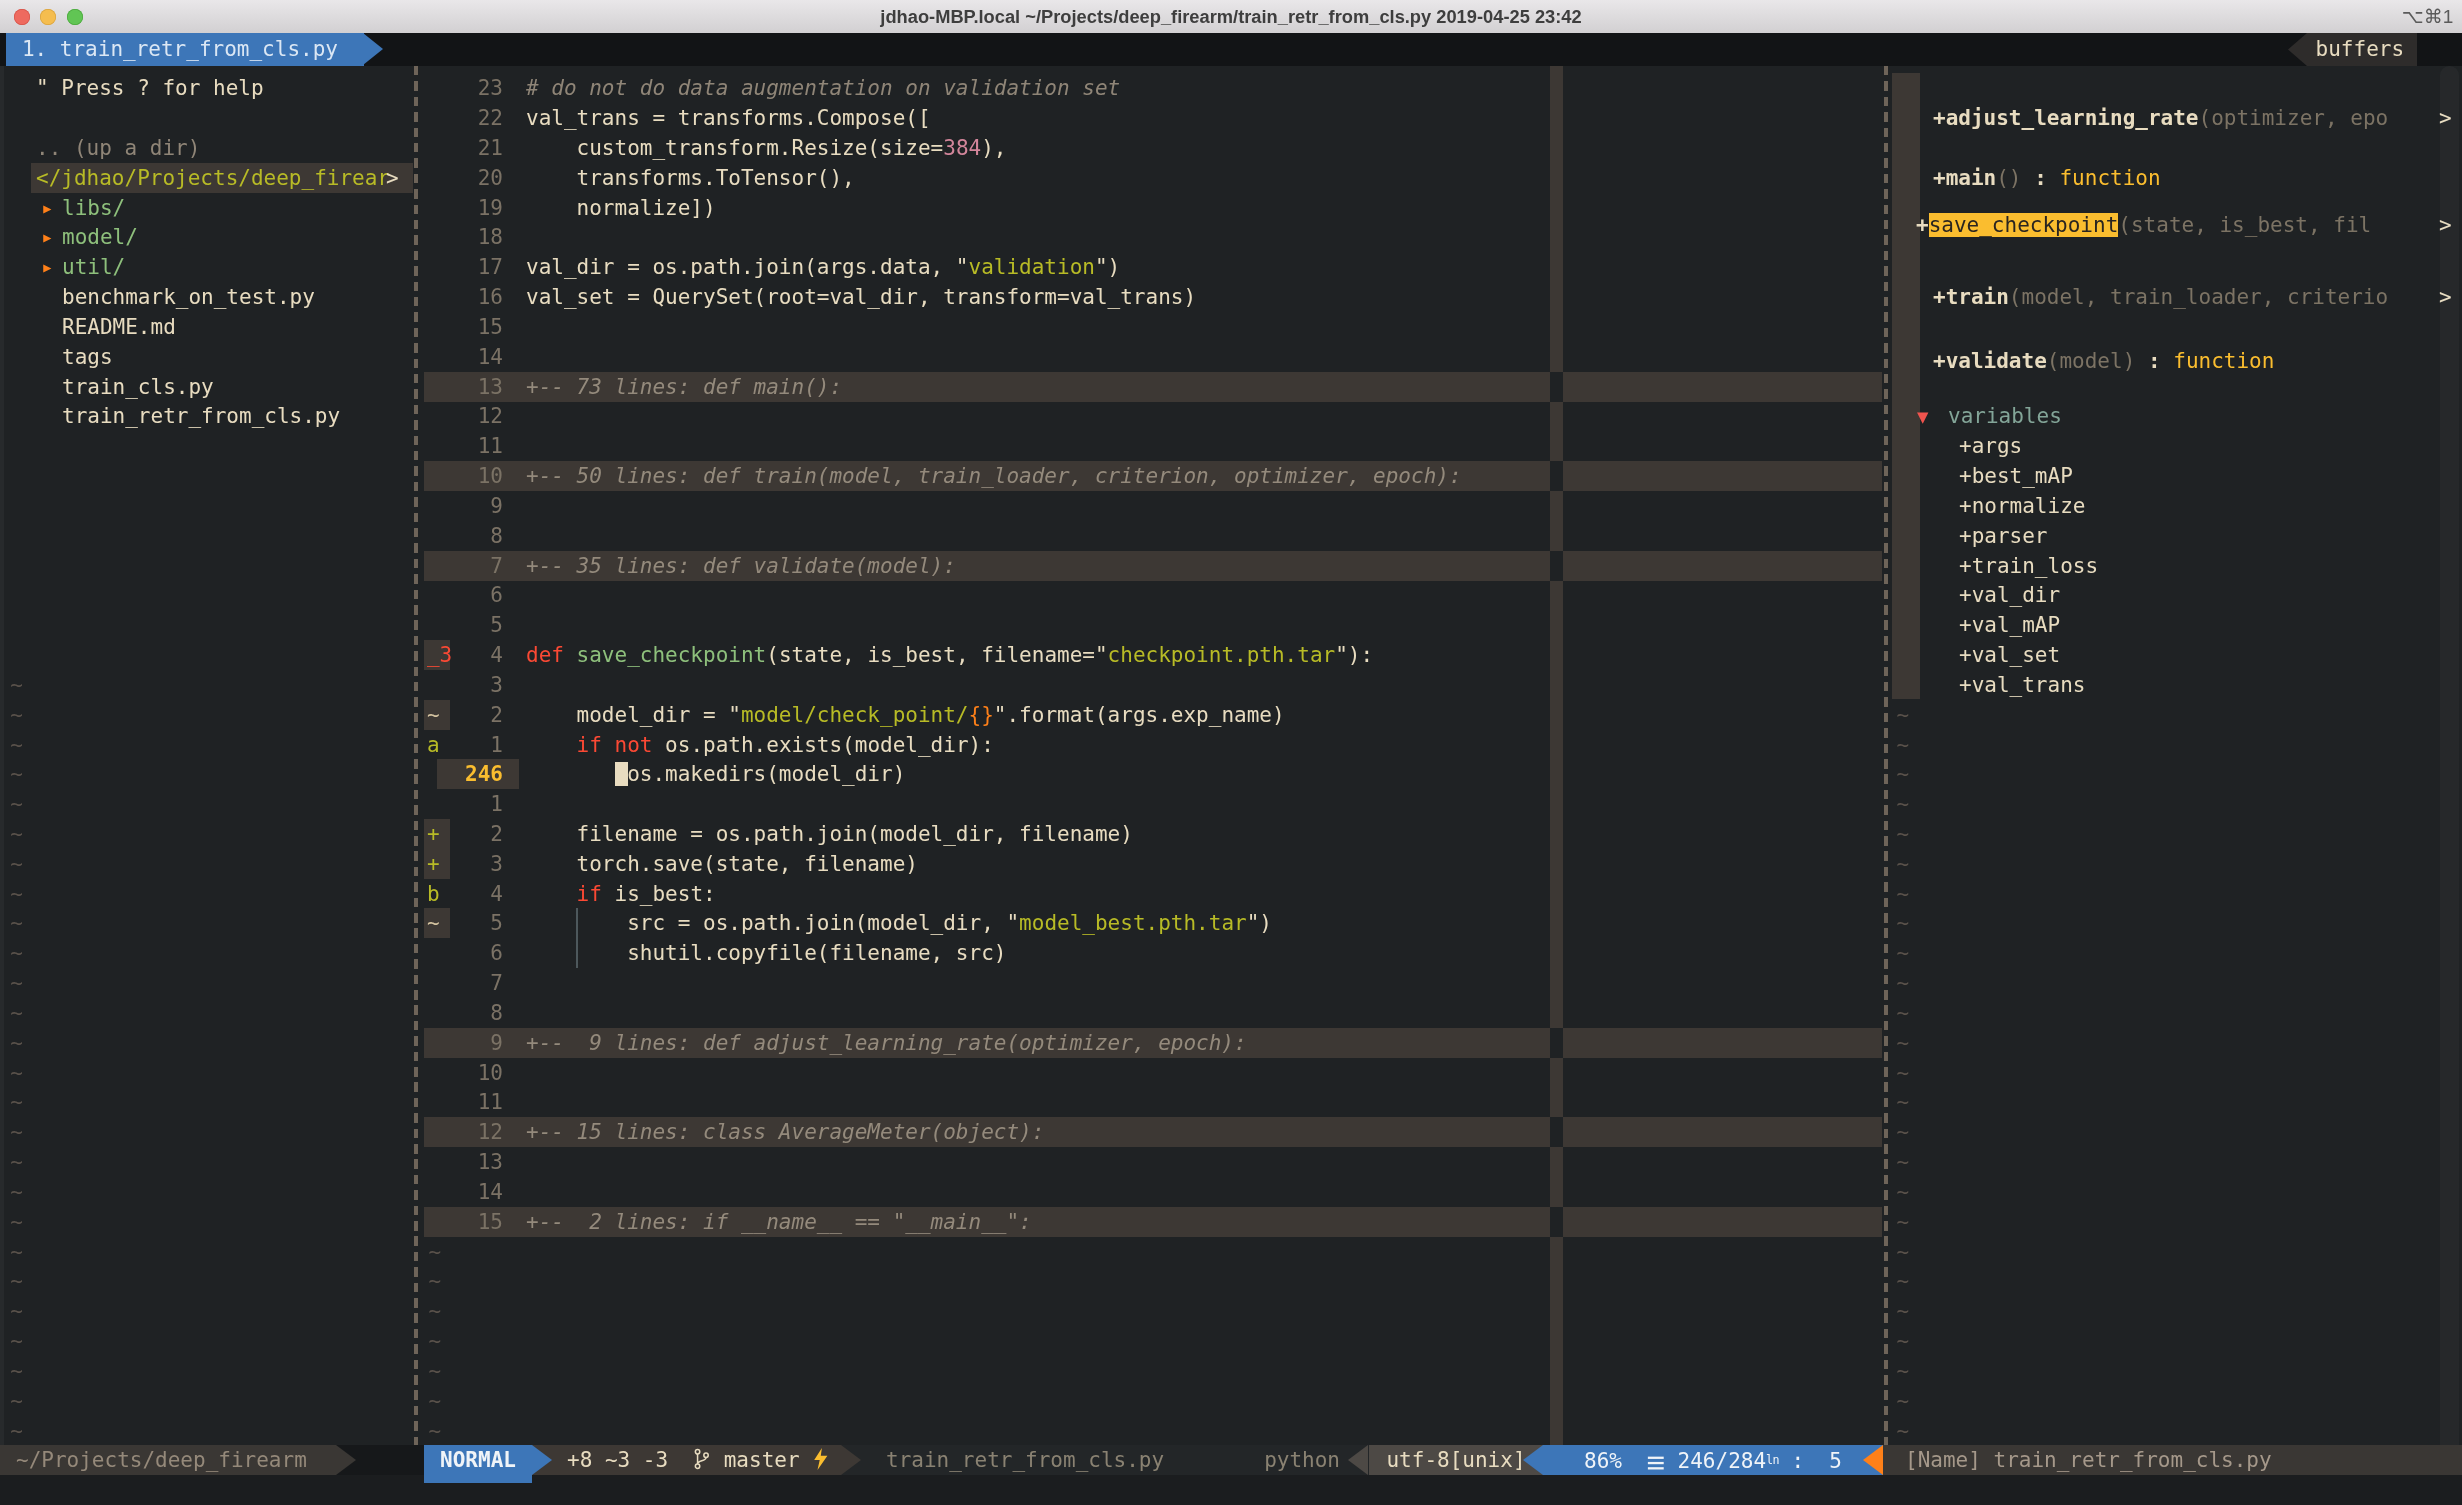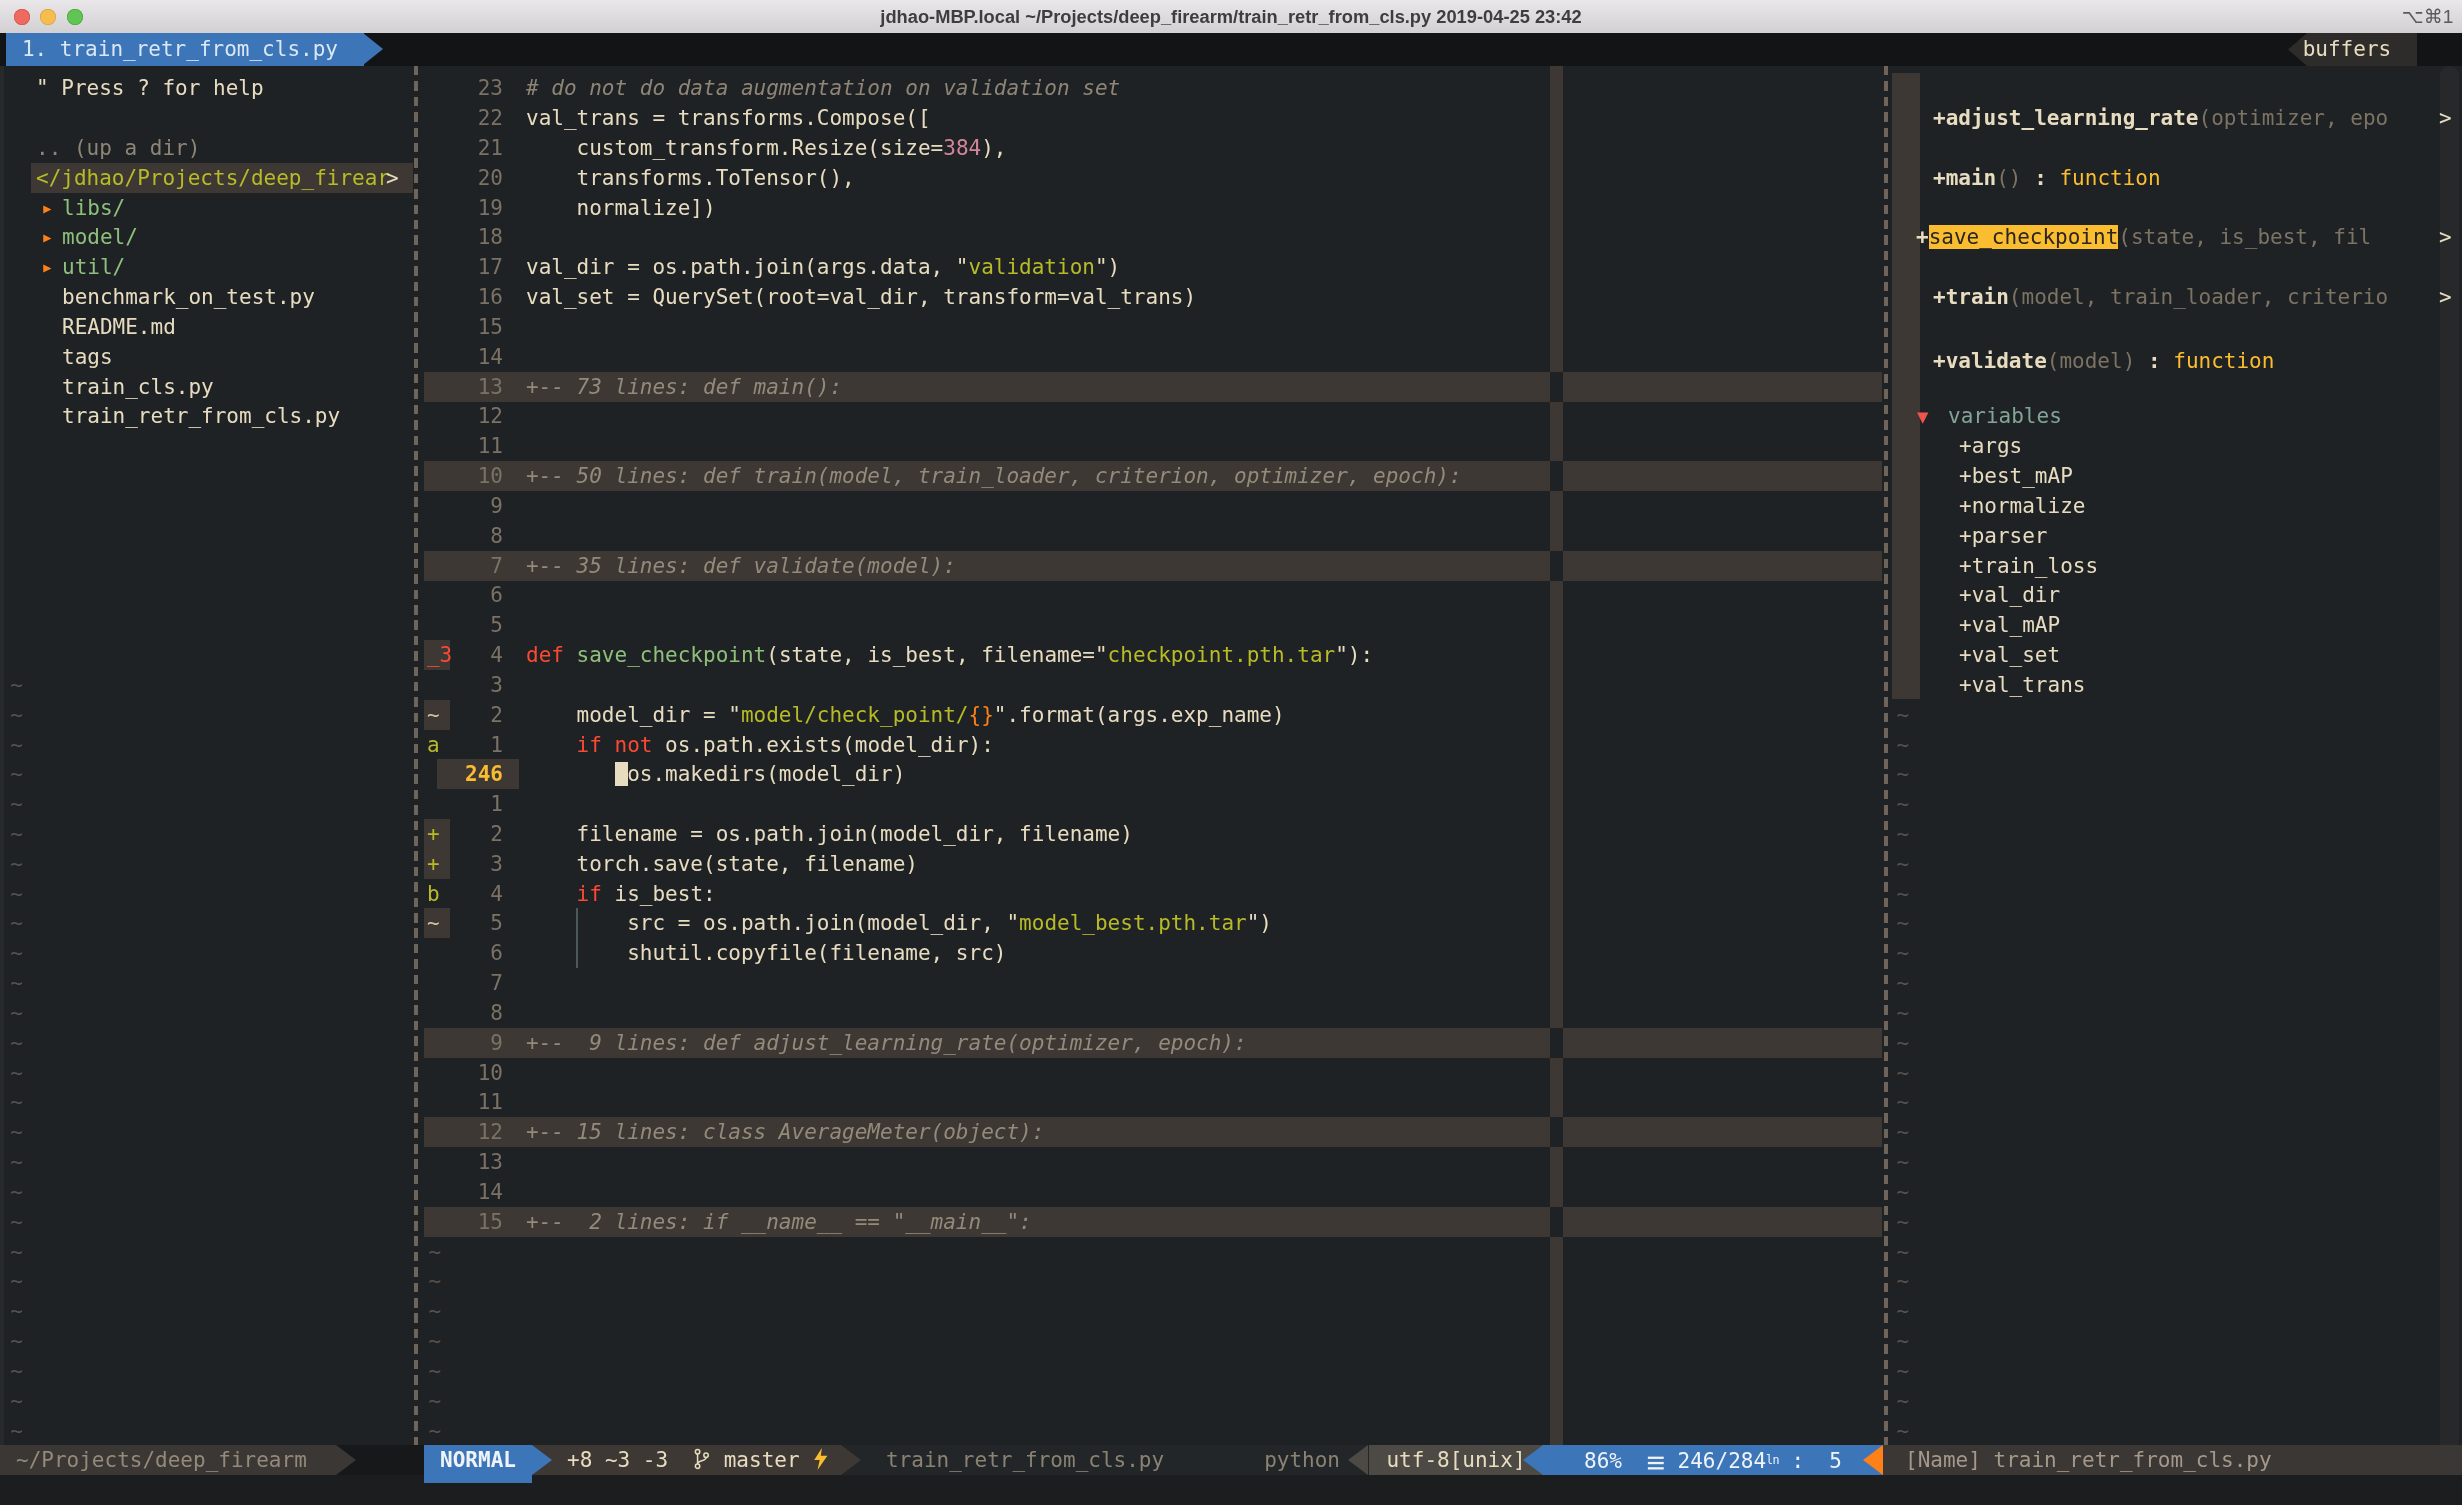--- a/index.html
+++ b/index.html
@@ -20,21 +20,21 @@
     font-family:"Liberation Sans",sans-serif;font-size:19px;color:#5a5a5a;}
 
   
   .tabline{position:absolute;left:0;top:33px;width:2462px;height:33px;background:#121416;}
   .tab{position:absolute;left:5.9px;top:0;width:358px;height:33px;background:var(--blue);
        color:#dbe7f4;line-height:33px;padding-left:16px;box-sizing:border-box;}
   .tab-arrow{position:absolute;left:363px;top:0;width:0;height:0;
        border-top:16.5px solid transparent;border-bottom:16.5px solid transparent;border-left:20.5px solid var(--blue);}
   .buffers{position:absolute;left:2288px;top:0;width:129px;height:33px;background:#2e2c2b;
        clip-path:polygon(19px 0,100% 0,100% 100%,19px 100%,0 50%);
-       color:var(--cream);line-height:33px;padding-left:14.7px;box-sizing:border-box;}
+       color:var(--cream);line-height:33px;text-align:center;padding-left:14.7px;box-sizing:border-box;}
 
   
   .content{position:absolute;left:0;top:66px;width:2462px;height:1379px;background:var(--bg);}
   .edge-l{position:absolute;left:0;top:0;bottom:0;width:4.4px;background:#272a2c;}
   .win{position:absolute;top:0;bottom:0;}
   #nerdtree{left:0;width:413px;}
   #main{left:424px;width:1458px;}
   #tagbar{left:1892px;width:570px;}
   .vsep{position:absolute;top:0;bottom:0;width:3.7px;
     background:repeating-linear-gradient(180deg,var(--sep) 0 9.5px,transparent 9.5px 15.4px);}
@@ -367,21 +367,21 @@
         <div class="tilde mt" style="top: 1260px;">~</div>
         <div class="tilde mt" style="top: 1290px;">~</div>
         <div class="tilde mt" style="top: 1320px;">~</div>
         <div class="tilde mt" style="top: 1350px;">~</div>
       </div>
     <div class="vsep" id="sep2"></div>
     <div class="win" id="tagbar">
       <div class="foldbar" style="top: 7.3px; height: 626px;"></div>
     <div class="trow" style="top: 37px;"><span class="tname">+adjust_learning_rate</span><span class="targs">(optimizer, epo</span><span class="trunc2">&gt;</span></div>
         <div class="trow" style="top: 97px;"><span class="tname">+main</span><span class="targs">()</span><span class="tname"> : </span><span class="tkind">function</span></div>
-        <div class="trow" style="top: 156px; padding-left: 24px;"><span class="tname">+</span><span class="thl">save_checkpoint</span><span class="targs">(state, is_best, fil</span><span class="trunc2">&gt;</span></div>
+        <div class="trow" style="top: 144px; padding-left: 24px;"><span class="tname">+</span><span class="thl">save_checkpoint</span><span class="targs">(state, is_best, fil</span><span class="trunc2">&gt;</span></div>
         <div class="trow" style="top: 216px;"><span class="tname">+train</span><span class="targs">(model, train_loader, criterio</span><span class="trunc2">&gt;</span></div>
         <div class="trow" style="top: 280px;"><span class="tname">+validate</span><span class="targs">(model)</span><span class="tname"> : </span><span class="tkind">function</span></div>
         <div class="trow" style="top: 335px;">
           <span class="tri">▼</span>
           <span class="sect">variables</span>
         </div>
         <div class="trow" style="top: 365px;">
           <span class="vartext">+args</span>
         </div>
         <div class="trow" style="top: 395px;">

